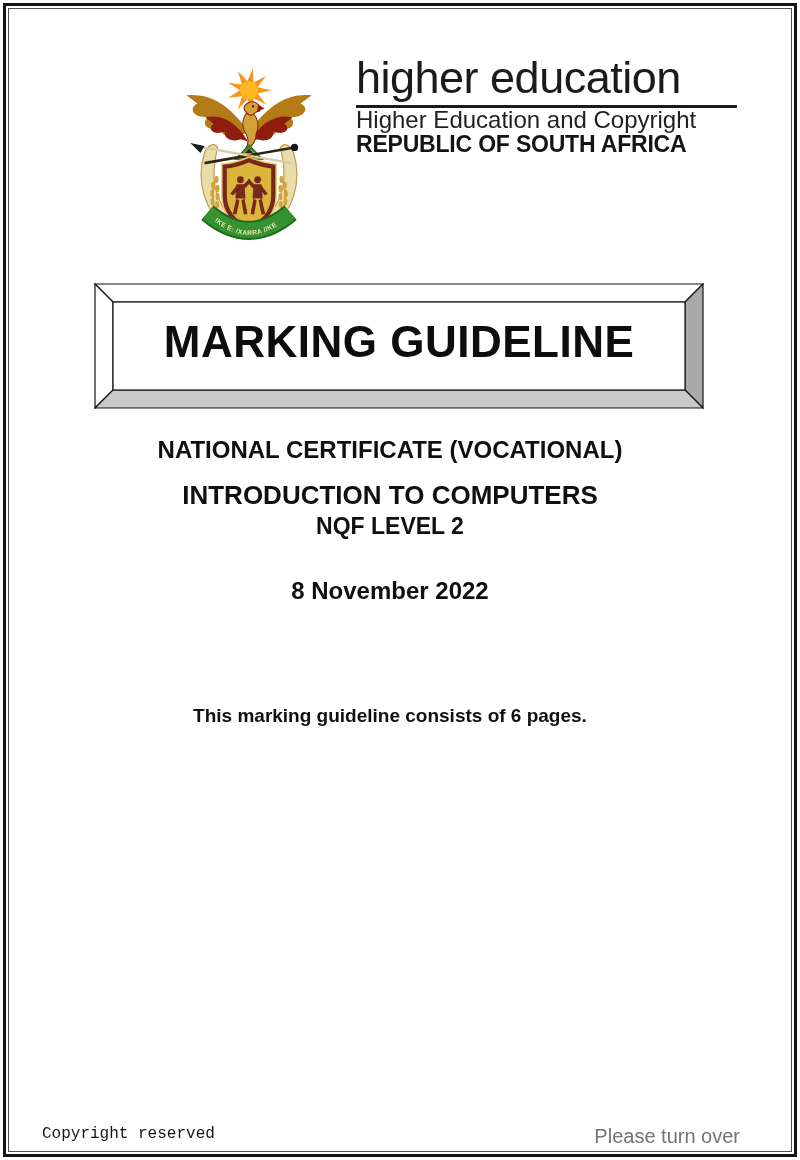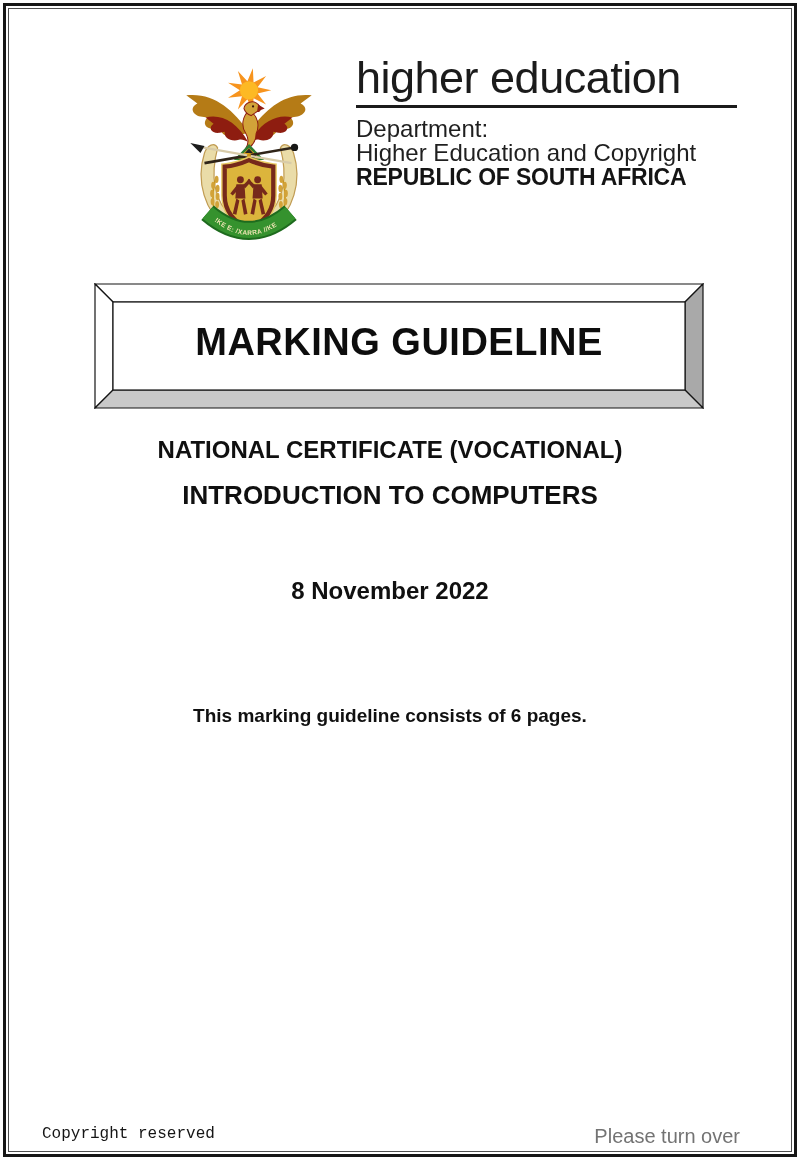--- a/index.html
+++ b/index.html
@@ -19,21 +19,21 @@
   .logo-rule { width:381px; height:3px; background:#1b1b1b; margin-top:5px; }
   .dept-label, .dept-name { font-size:24px; line-height:24px; color:#1f1f1f; }
   .dept-label { margin-top:9px; }
   .country { font-size:23px; line-height:25px; font-weight:700; color:#141414; letter-spacing:-0.2px; }
 
   
   .title-box { position:absolute; left:94px; top:283px; width:610px; height:126px; }
   .title-box svg { display:block; }
   .title-box-label {
     position:absolute; inset:0; display:flex; align-items:center; justify-content:center;
-    padding-bottom:8px; font-size:38px; font-weight:700; color:#0d0d0d; letter-spacing:0.5px;
+    padding-bottom:8px; font-size:44px; font-weight:700; color:#0d0d0d; letter-spacing:0.5px;
     white-space:nowrap;
   }
 
   
   .center-line { position:absolute; left:40px; right:60px; text-align:center; font-weight:700; color:#101010; white-space:nowrap; }
   .cert    { top:436px; font-size:24px; }
   .subject { top:480px; font-size:26px; }
   .level   { top:513px; font-size:23px; }
   .date    { top:577px; font-size:24px; }
   .note    { top:705px; font-size:19px; }
@@ -118,38 +118,38 @@
       <path id="mottoPath" d="M33,151 Q70,183 107,151" fill="none"></path>
       <text font-size="6.5" font-weight="bold" fill="#EDE4B4" letter-spacing="0.4">
         <textPath href="#mottoPath" xlink:href="#mottoPath" startOffset="4%">!KE E: /XARRA //KE</textPath>
       </text>
     </g>
   </svg>
 
   <div class="wordmark">
     <div class="wm-line">higher education</div>
     <div class="logo-rule"></div>
-    <div class="dept-label">Department:</div>
     <div class="dept-name">Higher Education and Copyright</div>
     <div class="country">REPUBLIC OF SOUTH AFRICA</div>
   </div>
 
   <div class="title-box">
     <svg width="610" height="126" viewBox="0 0 610 126" aria-hidden="true">
       <g stroke="#141414" stroke-width="1.2" stroke-linejoin="miter">
         <polygon points="1,1 609,1 591,19 19,19" fill="#ffffff"></polygon>
         <polygon points="1,1 19,19 19,107 1,125" fill="#ffffff"></polygon>
         <polygon points="609,1 609,125 591,107 591,19" fill="#A9A9A9"></polygon>
         <polygon points="1,125 19,107 591,107 609,125" fill="#C9C9C9"></polygon>
         <rect x="19" y="19" width="572" height="88" fill="#ffffff"></rect>
       </g>
     </svg>
     <div class="title-box-label">MARKING GUIDELINE</div>
   </div>
 
   <div class="center-line cert">NATIONAL CERTIFICATE (VOCATIONAL)</div>
   <div class="center-line subject">INTRODUCTION TO COMPUTERS</div>
+  <div class="center-line level">NQF LEVEL 2</div>
   <div class="center-line date">8 November 2022</div>
   <div class="center-line note">This marking guideline consists of 6 pages.</div>
 
   <div class="footer-left">Copyright reserved</div>
   <div class="footer-right">Please turn over</div>
 </div>
 
 </body></html>

